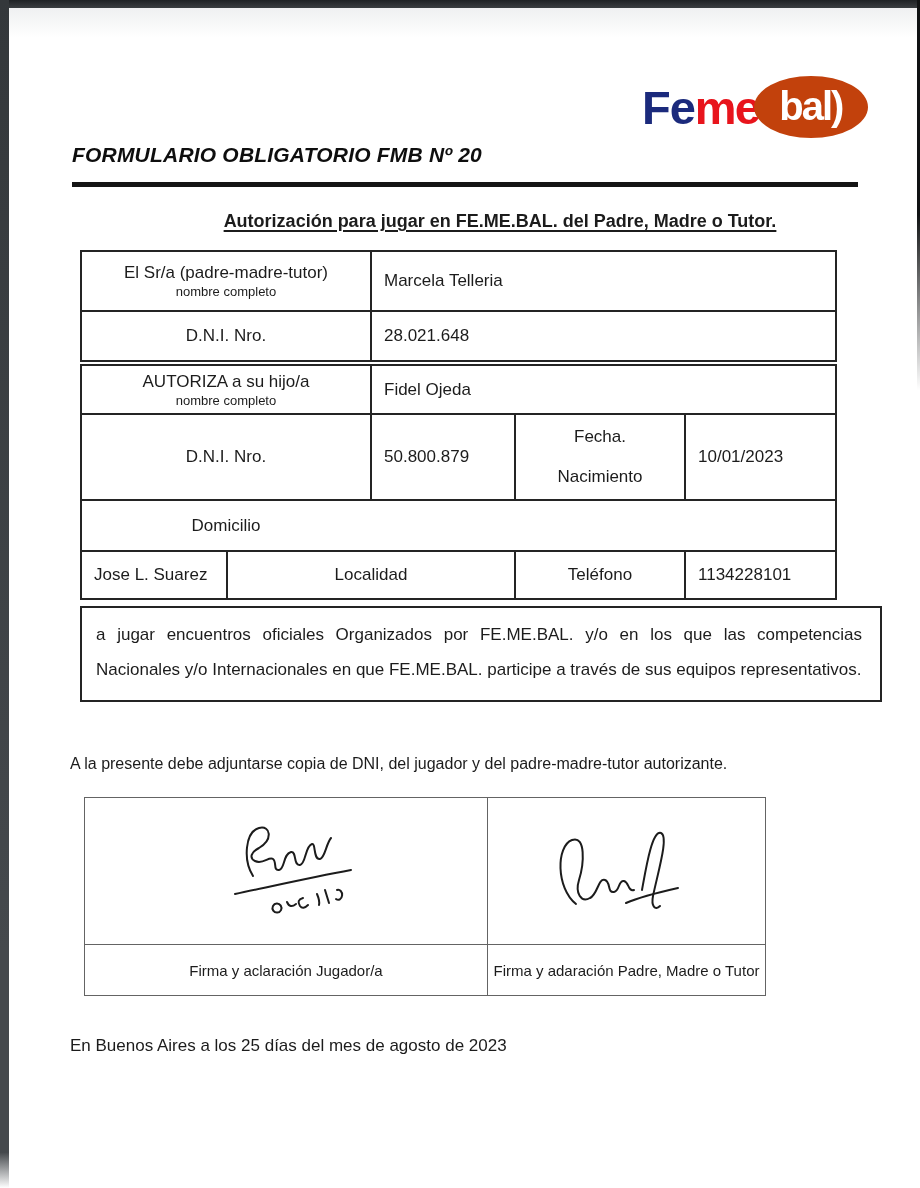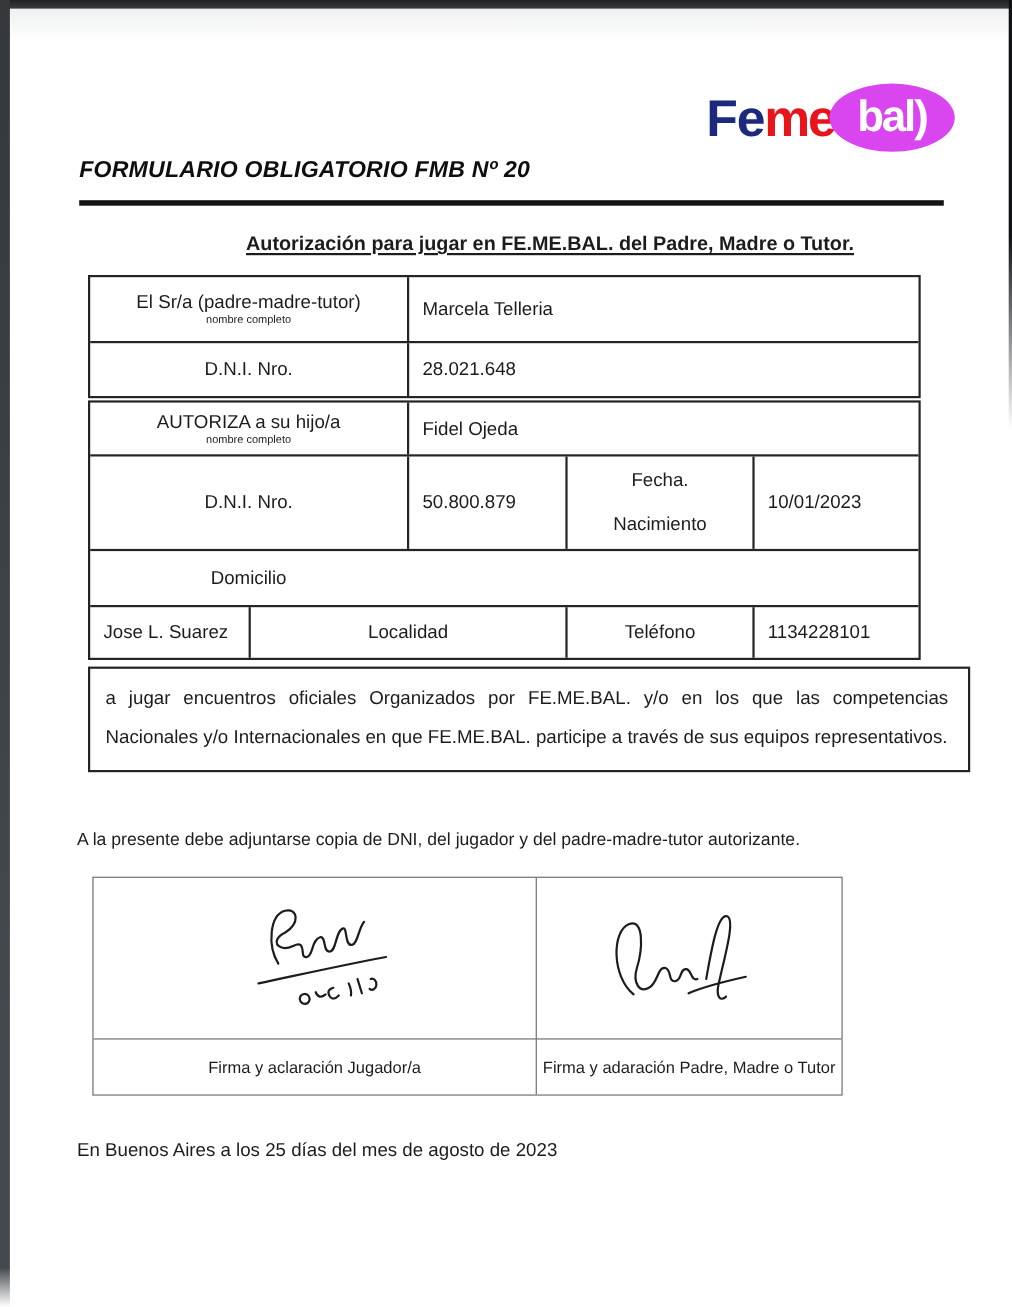--- a/index.html
+++ b/index.html
@@ -14,21 +14,21 @@
                background:linear-gradient(to bottom,#34383b 0,#45494d 80%,#45494d 97%,#ffffff 100%); }
   .edge-right { position:absolute; top:0; right:0; width:3px; height:390px;
                 background:linear-gradient(to bottom,#101213 55%,rgba(255,255,255,0) 100%); }
   .fade-top { position:absolute; top:8px; left:9px; right:3px; height:30px;
               background:linear-gradient(to bottom,#eff0f1,#ffffff); }
 
   
   .logo { position:absolute; left:642px; top:76px; display:flex; align-items:center; }
   .logo-fe { font-size:47px; font-weight:bold; letter-spacing:-1px; color:#1b2a7c; }
   .logo-me { font-size:47px; font-weight:bold; letter-spacing:-2px; color:#e8141c; }
-  .logo-oval { width:114px; height:62px; margin-left:-5px; background:#d946ef; border-radius:50%;
+  .logo-oval { width:114px; height:62px; margin-left:-5px; background:#c2410c; border-radius:50%;
                display:flex; align-items:center; justify-content:center; }
   .logo-bal { color:#ffffff; font-size:40px; font-weight:bold; letter-spacing:-2px; line-height:1;
               transform:translateY(-1px); }
 
   .doc-title { position:absolute; left:72px; top:143px; font-size:21px; font-weight:bold;
                font-style:italic; letter-spacing:0.2px; color:#0e0e0e; white-space:nowrap; }
   .rule { position:absolute; left:72px; top:182px; width:786px; height:5px; background:#141414; }
   .heading { position:absolute; left:140px; top:211px; width:720px; text-align:center;
              font-size:18px; font-weight:bold; text-decoration:underline;
              text-decoration-thickness:2px; text-underline-offset:3px; white-space:nowrap; }
@@ -37,21 +37,21 @@
   .tbl { position:absolute; left:80px; width:757px; border:2px solid #242424; background:#fff; }
   .boxA { top:250px; } .boxB { top:364px; }
   .trow { display:flex; border-top:2px solid #242424; }
   .trow:first-child { border-top:none; }
   .tcell { border-left:2px solid #242424; display:flex; flex-direction:column; justify-content:center; }
   .tcell:first-child { border-left:none;border-radius:27px; }
   .w-label { width:288px; align-items:center; text-align:center; }
   .w-v1 { width:144px; } .w-v2 { width:170px; align-items:center; text-align:center; } .w-last { flex:1; }
   .h1{height:58px}.h2{height:50px}.h3{height:47px}.h4{height:86px}.h5{height:51px}.h6{height:48px}
   .lbl { font-size:17px; }
-  .sub { font-size:10px; margin-top:1px; }
+  .sub { font-size:13px; margin-top:1px; }
   .val { font-size:17px; text-align:left; padding-left:12px; }
   .two-line span { display:block; line-height:40px; }
 
   .clause { position:absolute; left:80px; top:606px; width:802px; border:2px solid #242424;
             background:#fff; padding:9px 18px 13px 14px; font-size:17px; line-height:35px;
             text-align:justify; }
 
   .note { position:absolute; left:70px; top:755px; font-size:16px; white-space:nowrap; }
 
   

